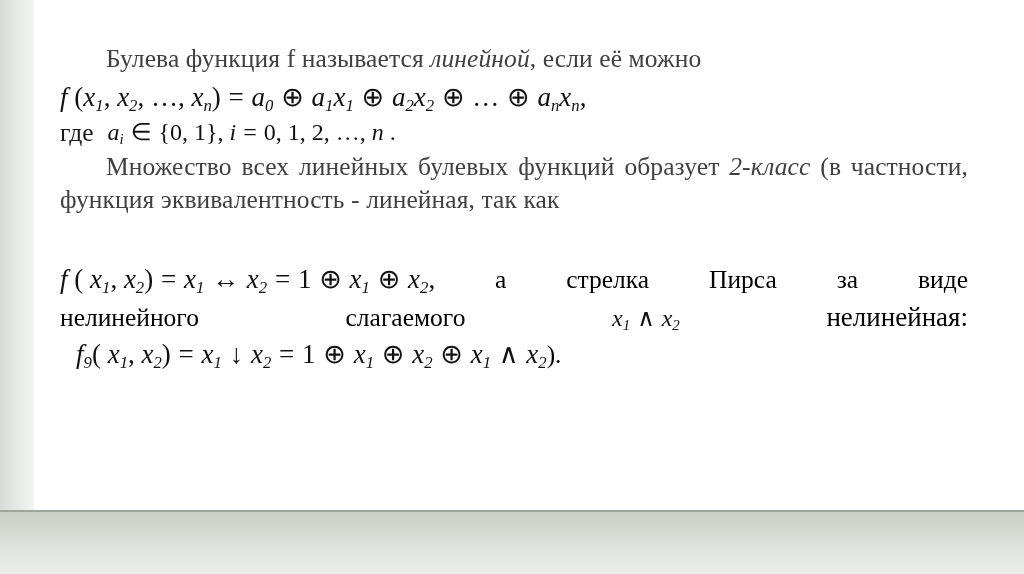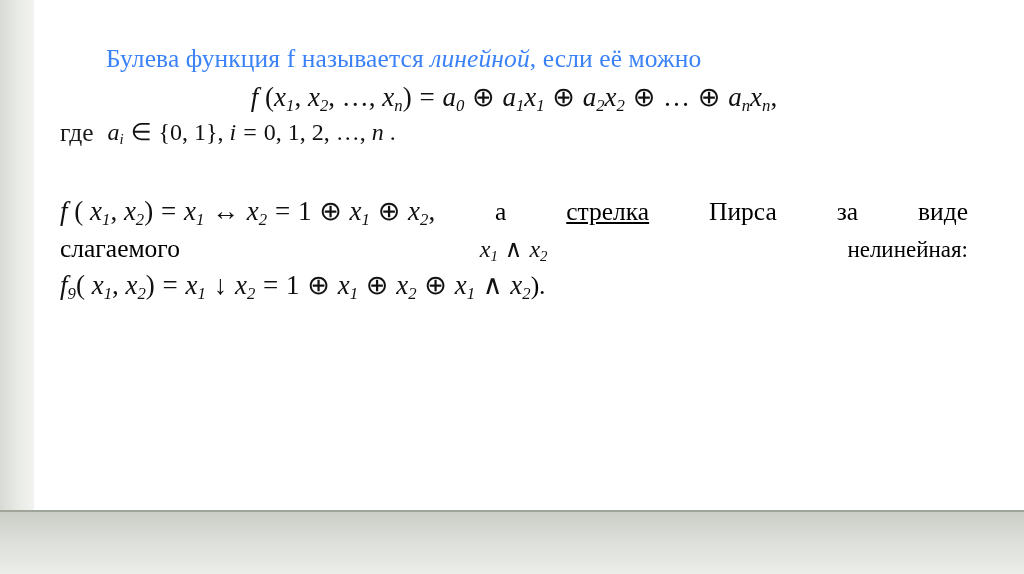--- a/index.html
+++ b/index.html
@@ -51,37 +51,36 @@
     top: 28px;
     width: 952px;
     height: 444px;
     background: #ffffff;
     box-sizing: border-box;
     padding: 14px 22px 10px 22px;
   }
   .para {
     font-size: 25.5px;
     line-height: 1.30;
-    color: #3b82f6;
+    color: #404040;
     text-align: justify;
     margin: 0 0 2px 0;
     letter-spacing: 0.1px;
   }
   .indent {
     text-indent: 46px;
   }
   .it { font-style: italic; }
 
   .formula-row {
-    text-align: center;
     margin: 6px 0 2px 0;
   }
   .formula-left {
     text-align: left;
-    margin: 4px 0 2px 0;
+    margin: 4px 0 2px 16px;
   }
   .math {
     font-family: "Liberation Serif", serif;
     font-size: 27px;
     color: #111111;
     white-space: nowrap;
   }
   .math .v { font-style: italic; }
   .math sub {
     font-size: 0.62em;
@@ -133,38 +132,42 @@
       </span>
     </div>
 
     <div class="line-mixed">
       <span class="seg">где</span>
       <span class="math math-sm seg" style="flex:1; padding-left:14px;font-family:Liberation Serif, serif;">
         <span class="v">a</span><sub>i</sub> <span class="op">∈</span> {0, 1}, <span class="v">i</span> <span class="op">=</span> 0, 1, 2, …, <span class="v">n</span> .
       </span>
     </div>
 
+    <p class="para indent">
+      <span>Множество всех линейных булевых функций образует </span><span class="it">2-класс</span><span> (в частности, функция эквивалентность - линейная, так как</span>
+    </p>
 
     <div class="spread">
       <span class="math nowrap">
         <span class="v">f</span>&nbsp;( <span class="v">x</span><sub>1</sub>, <span class="v">x</span><sub>2</sub>) <span class="op">=</span> <span class="v">x</span><sub>1</sub> <span class="op">↔</span> <span class="v">x</span><sub>2</sub> <span class="op">=</span> 1 <span class="op">⊕</span> <span class="v">x</span><sub>1</sub> <span class="op">⊕</span> <span class="v">x</span><sub>2</sub>,
       </span>
       <span class="nowrap" style="font-size:25.5px;">а</span>
-      <span class="nowrap" style="font-size:25.5px;text-decoration:underline;">стрелка</span>
+      <span class="nowrap" style="font-size:25.5px;">стрелка</span>
       <span class="nowrap" style="font-size:25.5px;margin-top:45px;">Пирса</span>
       <span class="nowrap" style="font-size:25.5px;margin-top:26px;">за</span>
       <span class="nowrap" style="font-size:25.5px;">виде</span>
     </div>
 
     <div class="spread">
+      <span class="nowrap" style="font-size:25.5px;">нелинейного</span>
       <span class="nowrap" style="font-size:25.5px;">слагаемого</span>
       <span class="math math-sm nowrap">
         <span class="v">x</span><sub>1</sub> <span class="op">∧</span> <span class="v">x</span><sub>2</sub>
       </span>
-      <span class="nowrap" style="font-size:23px;">нелинейная:</span>
+      <span class="nowrap" style="font-size:27px;">нелинейная:</span>
     </div>
 
     <div class="formula-left">
       <span class="math">
         <span class="v">f</span><sub>9</sub>( <span class="v">x</span><sub>1</sub>, <span class="v">x</span><sub>2</sub>) <span class="op">=</span> <span class="v">x</span><sub>1</sub> <span class="op">↓</span> <span class="v">x</span><sub>2</sub> <span class="op">=</span> 1 <span class="op">⊕</span> <span class="v">x</span><sub>1</sub> <span class="op">⊕</span> <span class="v">x</span><sub>2</sub> <span class="op">⊕</span> <span class="v">x</span><sub>1</sub> <span class="op">∧</span> <span class="v">x</span><sub>2</sub></span><span style="font-size:25.5px;">).</span>
     </div>
 
   </div>
 </div>
 

